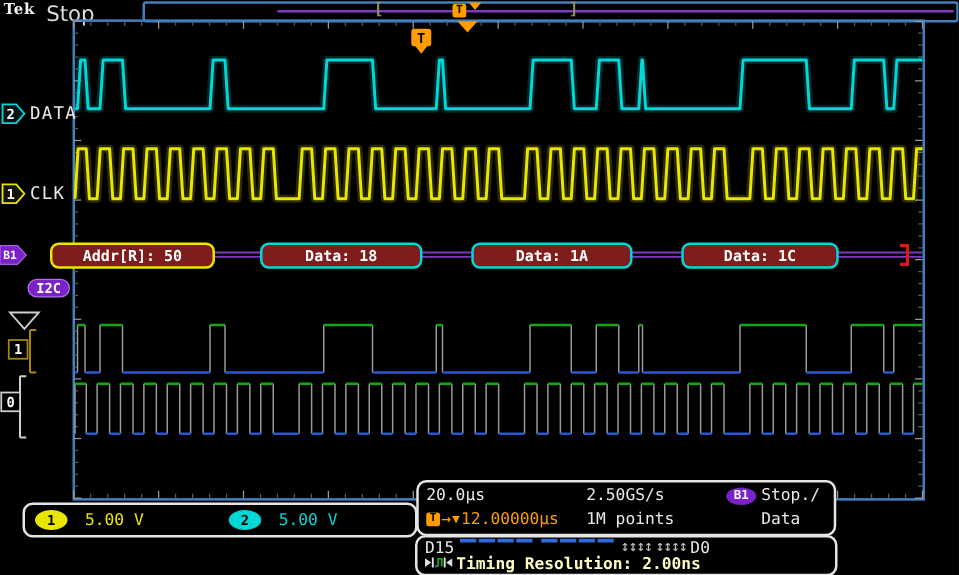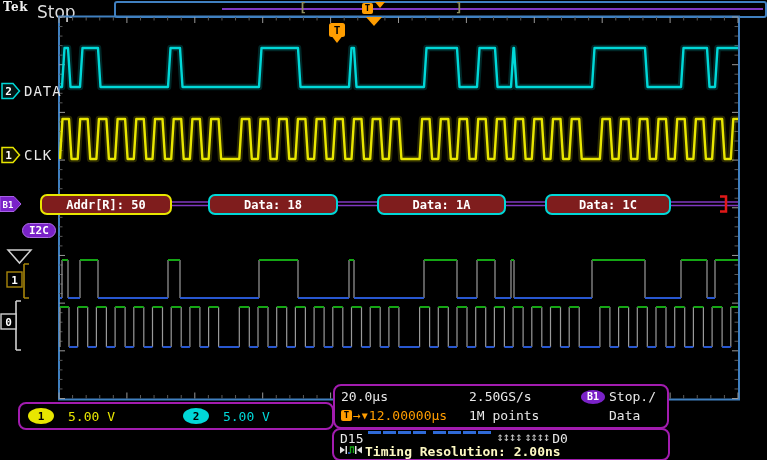--- a/index.html
+++ b/index.html
@@ -28,21 +28,21 @@
   .t-glyph{font:bold 11px "DejaVu Sans Mono",monospace;fill:#000;text-anchor:middle;}
   .ch-name{position:absolute;font-size:14px;color:#e8e8e8;letter-spacing:1px;z-index:3;}
   
   .bus-box{position:absolute;top:194px;height:17px;border-radius:7px;background:#7f1d1d;
            display:flex;align-items:center;justify-content:center;color:#fff;
            font-size:12px;z-index:5;font-weight:bold;}
   .proto-badge{position:absolute;left:22px;top:196px;height:13px;padding:0 6px;
            background:#7a22c8;border:1px solid #b070e8;border-radius:8px;color:#fff;
            font-size:11px;font-weight:bold;line-height:13px;z-index:6;margin-top:27px;}
   
-  .rbox{position:absolute;background:#000;border:2px solid #a21caf;border-radius:8px;
+  .rbox{position:absolute;background:#000;border:2px solid #e5e5e5;border-radius:8px;
         color:#e8e8e8;font-size:13px;z-index:6;}
   .ch-readout{left:18px;top:402px;width:312px;height:24px;display:flex;align-items:center;}
   .ch-ellipse{width:26px;height:16px;border-radius:50%;color:#000;font-weight:bold;
         font-size:11px;display:flex;align-items:center;justify-content:center;flex:0 0 auto;}
   .horiz-box{left:333px;top:384px;width:322px;height:40px;display:grid;
         grid-template-columns:128px 112px auto;grid-template-rows:19px 19px;
         padding:1px 4px 0 6px;align-items:center;}
   .orange{color:#ff9d00;}
   .trig-row{display:flex;align-items:center;gap:1px;}
   .tbadge-sm{width:11px;height:11px;background:#ff9d00;border-radius:2px;color:#000;

